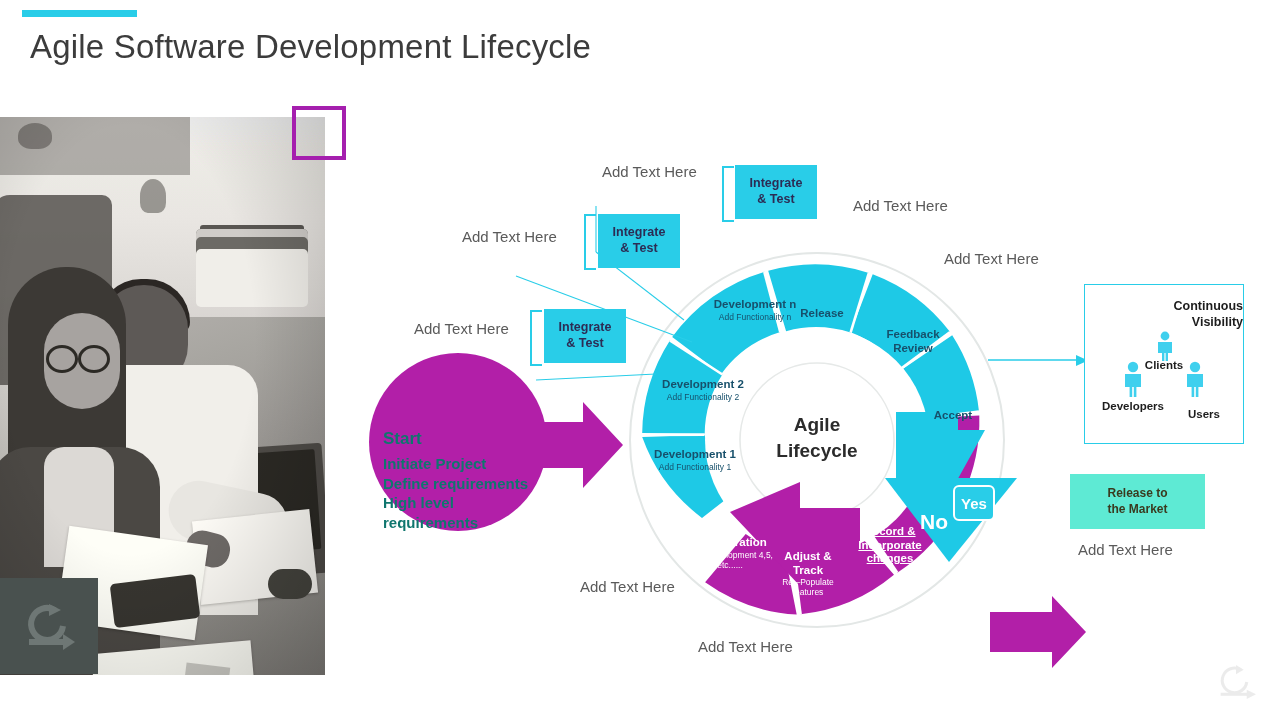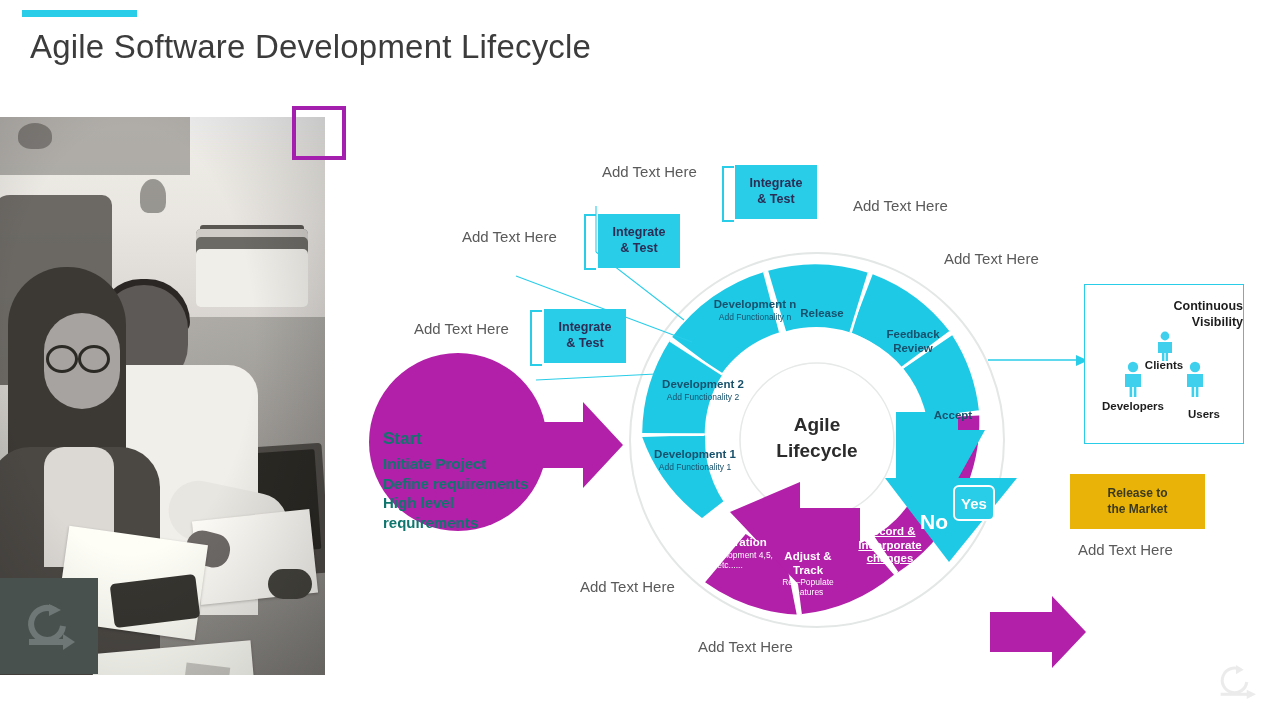--- a/index.html
+++ b/index.html
@@ -83,21 +83,21 @@
 
   .vis-box{
     position:absolute;left:1084px;top:284px;width:158px;height:158px;
     border:1.5px solid #29CDE8;background:#fff;
   }
   .vis-title{position:absolute;left:0;top:14px;width:100%;text-align:right;
     font-size:12.5px;font-weight:bold;color:#1d1d1d;line-height:1.25;}
   .vis-lab{position:absolute;font-size:11.5px;font-weight:bold;color:#1d1d1d;text-align:center;}
 
   .market-box{
-    position:absolute;left:1070px;top:474px;width:135px;height:55px;background:#eab308;
+    position:absolute;left:1070px;top:474px;width:135px;height:55px;background:#5eead4;
     display:flex;align-items:center;justify-content:center;text-align:center;
     font-size:12px;font-weight:bold;color:#3a3a1f;line-height:1.3;
   }
   .market-cap{position:absolute;left:1078px;top:541px;font-size:15px;color:#5a5a5a;}
 
   .yes-chip{
     position:absolute;left:953px;top:485px;width:38px;height:32px;background:#29CDE8;
     border:2px solid #fff;border-radius:6px;color:#fff;font-weight:bold;font-size:15px;
     display:flex;align-items:center;justify-content:center;
   }

